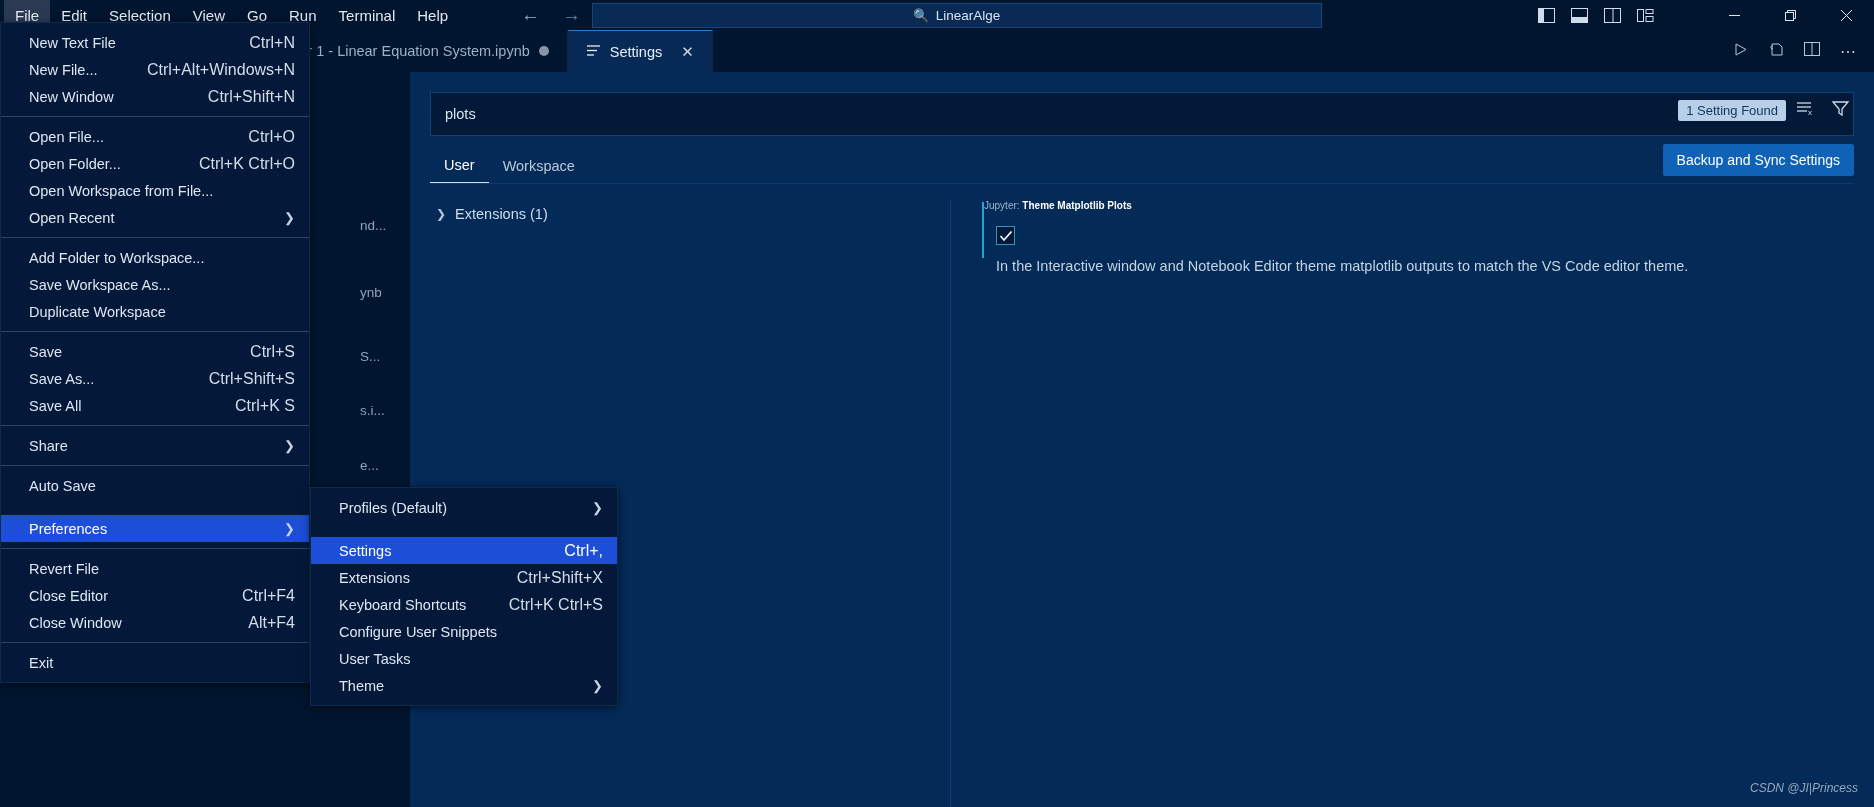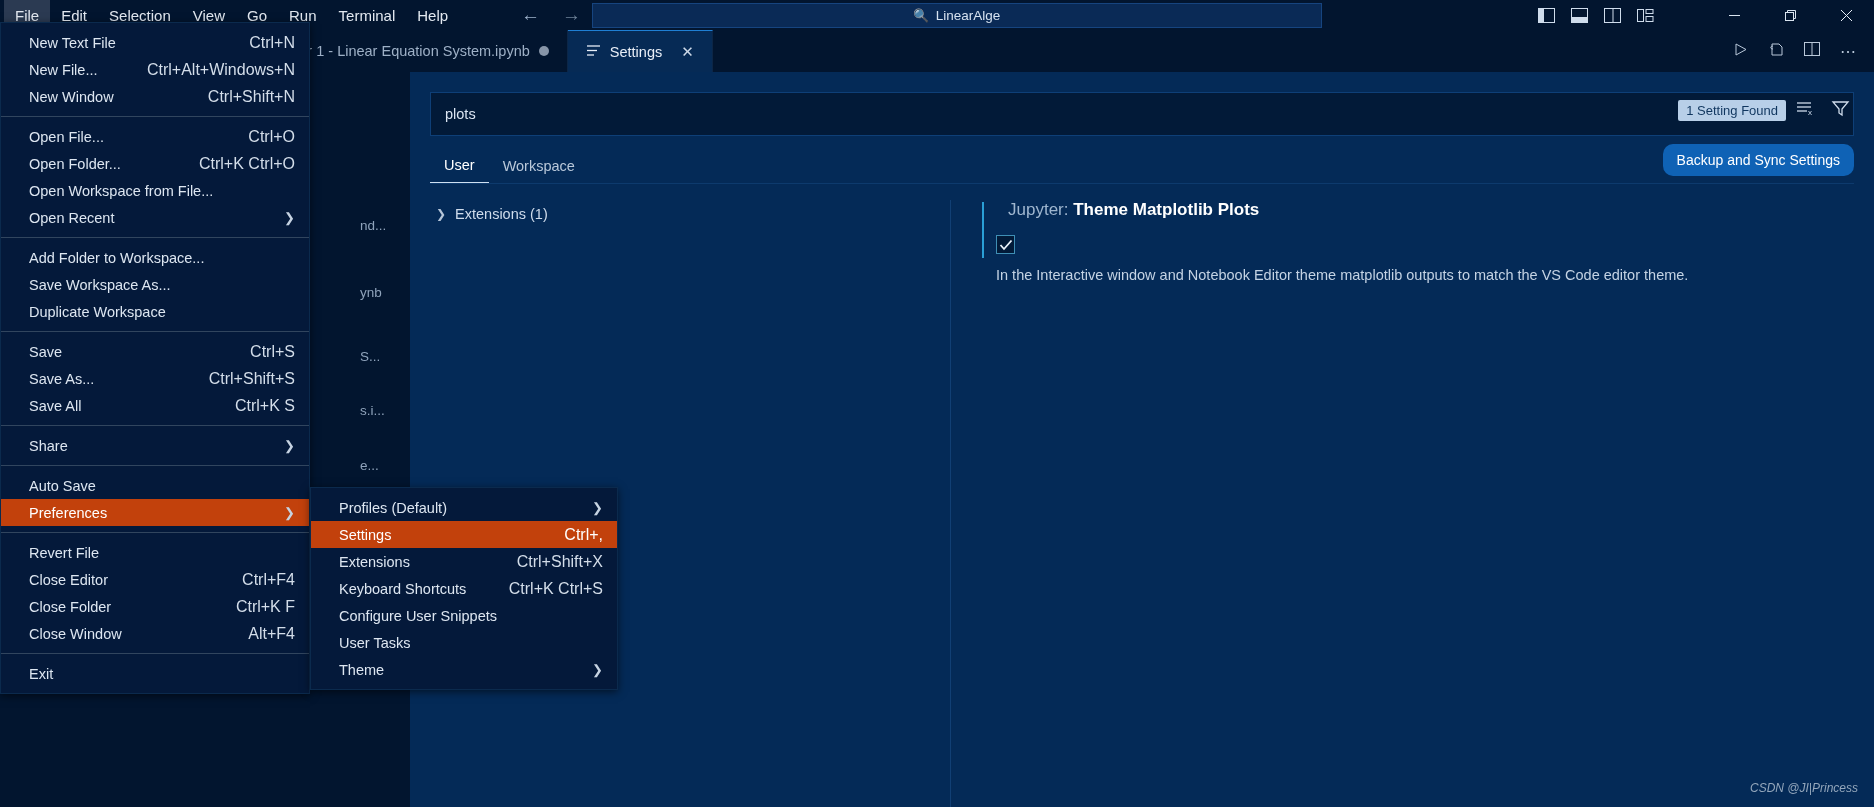--- a/index.html
+++ b/index.html
@@ -109,34 +109,34 @@
   .tabs-row {
     position: absolute; top: 72px; left: 20px; right: 20px; height: 40px;
     border-bottom: 1px solid #0d3straight; border-bottom: 1px solid #0d3a6d;
     display: flex; align-items: flex-end;
   }
   .stab { font-size: 14.5px; color: #b9c8da; padding: 0 14px 9px 14px; }
   .stab.active { color: #ffffff; border-bottom: 1.5px solid #cfe0f2; }
   .sync-btn {
     position: absolute; right: 20px; top: 72px;
     background: #0f62b5; color: #ffffff; font-size: 14px;
-    padding: 8px 14px; border-radius: 10px; white-space: nowrap;
+    padding: 8px 14px; border-radius: 2px; white-space: nowrap;
   }
 
   .toc {
     position: absolute; top: 128px; left: 20px; width: 200px; bottom: 0;
   }
   .toc-item { display: flex; align-items: center; gap: 9px; font-size: 14.5px;
               color: #cfdcec; padding: 6px 0 6px 6px; }
   .chev { font-size: 12px; color: #b6c6d9; }
   .toc-divider { position: absolute; left: 540px; top: 128px; bottom: 0; width: 1px; background:#0f3straight; background:#0f3straight; background:#113f74; }
 
   .setting-block { position: absolute; left: 572px; top: 128px; right: 30px; }
   .setting-accent { position:absolute; left:0; top:2px; width:2px; height:56px; background:#2a9fd6; }
-  .setting-title { font-size: 17px; color: #9fb6cf; margin-left: 26px; }
+  .setting-title { font-size: 10px; color: #9fb6cf; margin-left: 2px; }
   .setting-title b { color: #ffffff; font-weight: bold; }
   .setting-desc-row { display:flex; align-items:flex-start; gap: 12px; margin-left: 14px; margin-top: 15px; flex-direction: column; }
   .cb {
     width: 19px; height: 19px; background: #021a38; border: 1px solid #3f8fb5;
     display:flex; align-items:center; justify-content:center; flex: none;
   }
   .cb svg { display:block; }
   .setting-desc { font-size: 14.5px; color: #c4d3e4; line-height: 1.3; }
 
   .watermark {
@@ -149,21 +149,21 @@
     position: absolute; top: 22px; left: 0; width: 310px;
     background: #021customize; background: #04193a;
     padding: 6px 0; box-shadow: 0 2px 8px rgba(0,0,0,.55);
     border: 1px solid #0b2politics; border: 1px solid #0b2a4d;
   }
   .mi {
     display: flex; align-items: center; height: 27px;
     padding: 0 14px 0 28px; font-size: 14.5px; color: #dde6f1;
     white-space: nowrap; position: relative;
   }
-  .mi.selected { background: #c2410c; color: #ffffff; }
+  .mi.selected { background: #1d4ed8; color: #ffffff; margin-top: 16px; }
   .mi .kb { margin-left: auto; font-size: 16px; color: #d3dde9; }
   .mi.selected .kb { color: #ffffff; }
   .mi .sub-arrow { margin-left: auto; font-size: 13px; color: #c6d3e2; }
   .sep { height: 1px; background: #31455e; margin: 6px 0; }
 
   
   .submenu {
     position: absolute; top: 487px; left: 310px; width: 308px;
     background: #021customize; background: #04193a;
     padding: 6px 0; box-shadow: 0 2px 8px rgba(0,0,0,.55);
@@ -434,24 +434,20 @@
     </div>
     <div class="sep"></div>
     <div class="mi">
       <span>Revert File</span>
     </div>
     <div class="mi">
       <span>Close Editor</span>
       <span class="kb">Ctrl+F4</span>
     </div>
     <div class="mi">
-      <span>Close Folder</span>
-      <span class="kb">Ctrl+K F</span>
-    </div>
-    <div class="mi">
       <span>Close Window</span>
       <span class="kb">Alt+F4</span>
     </div>
     <div class="sep"></div>
     <div class="mi">
       <span>Exit</span>
     </div>
   </div>
 
   <div class="submenu">

